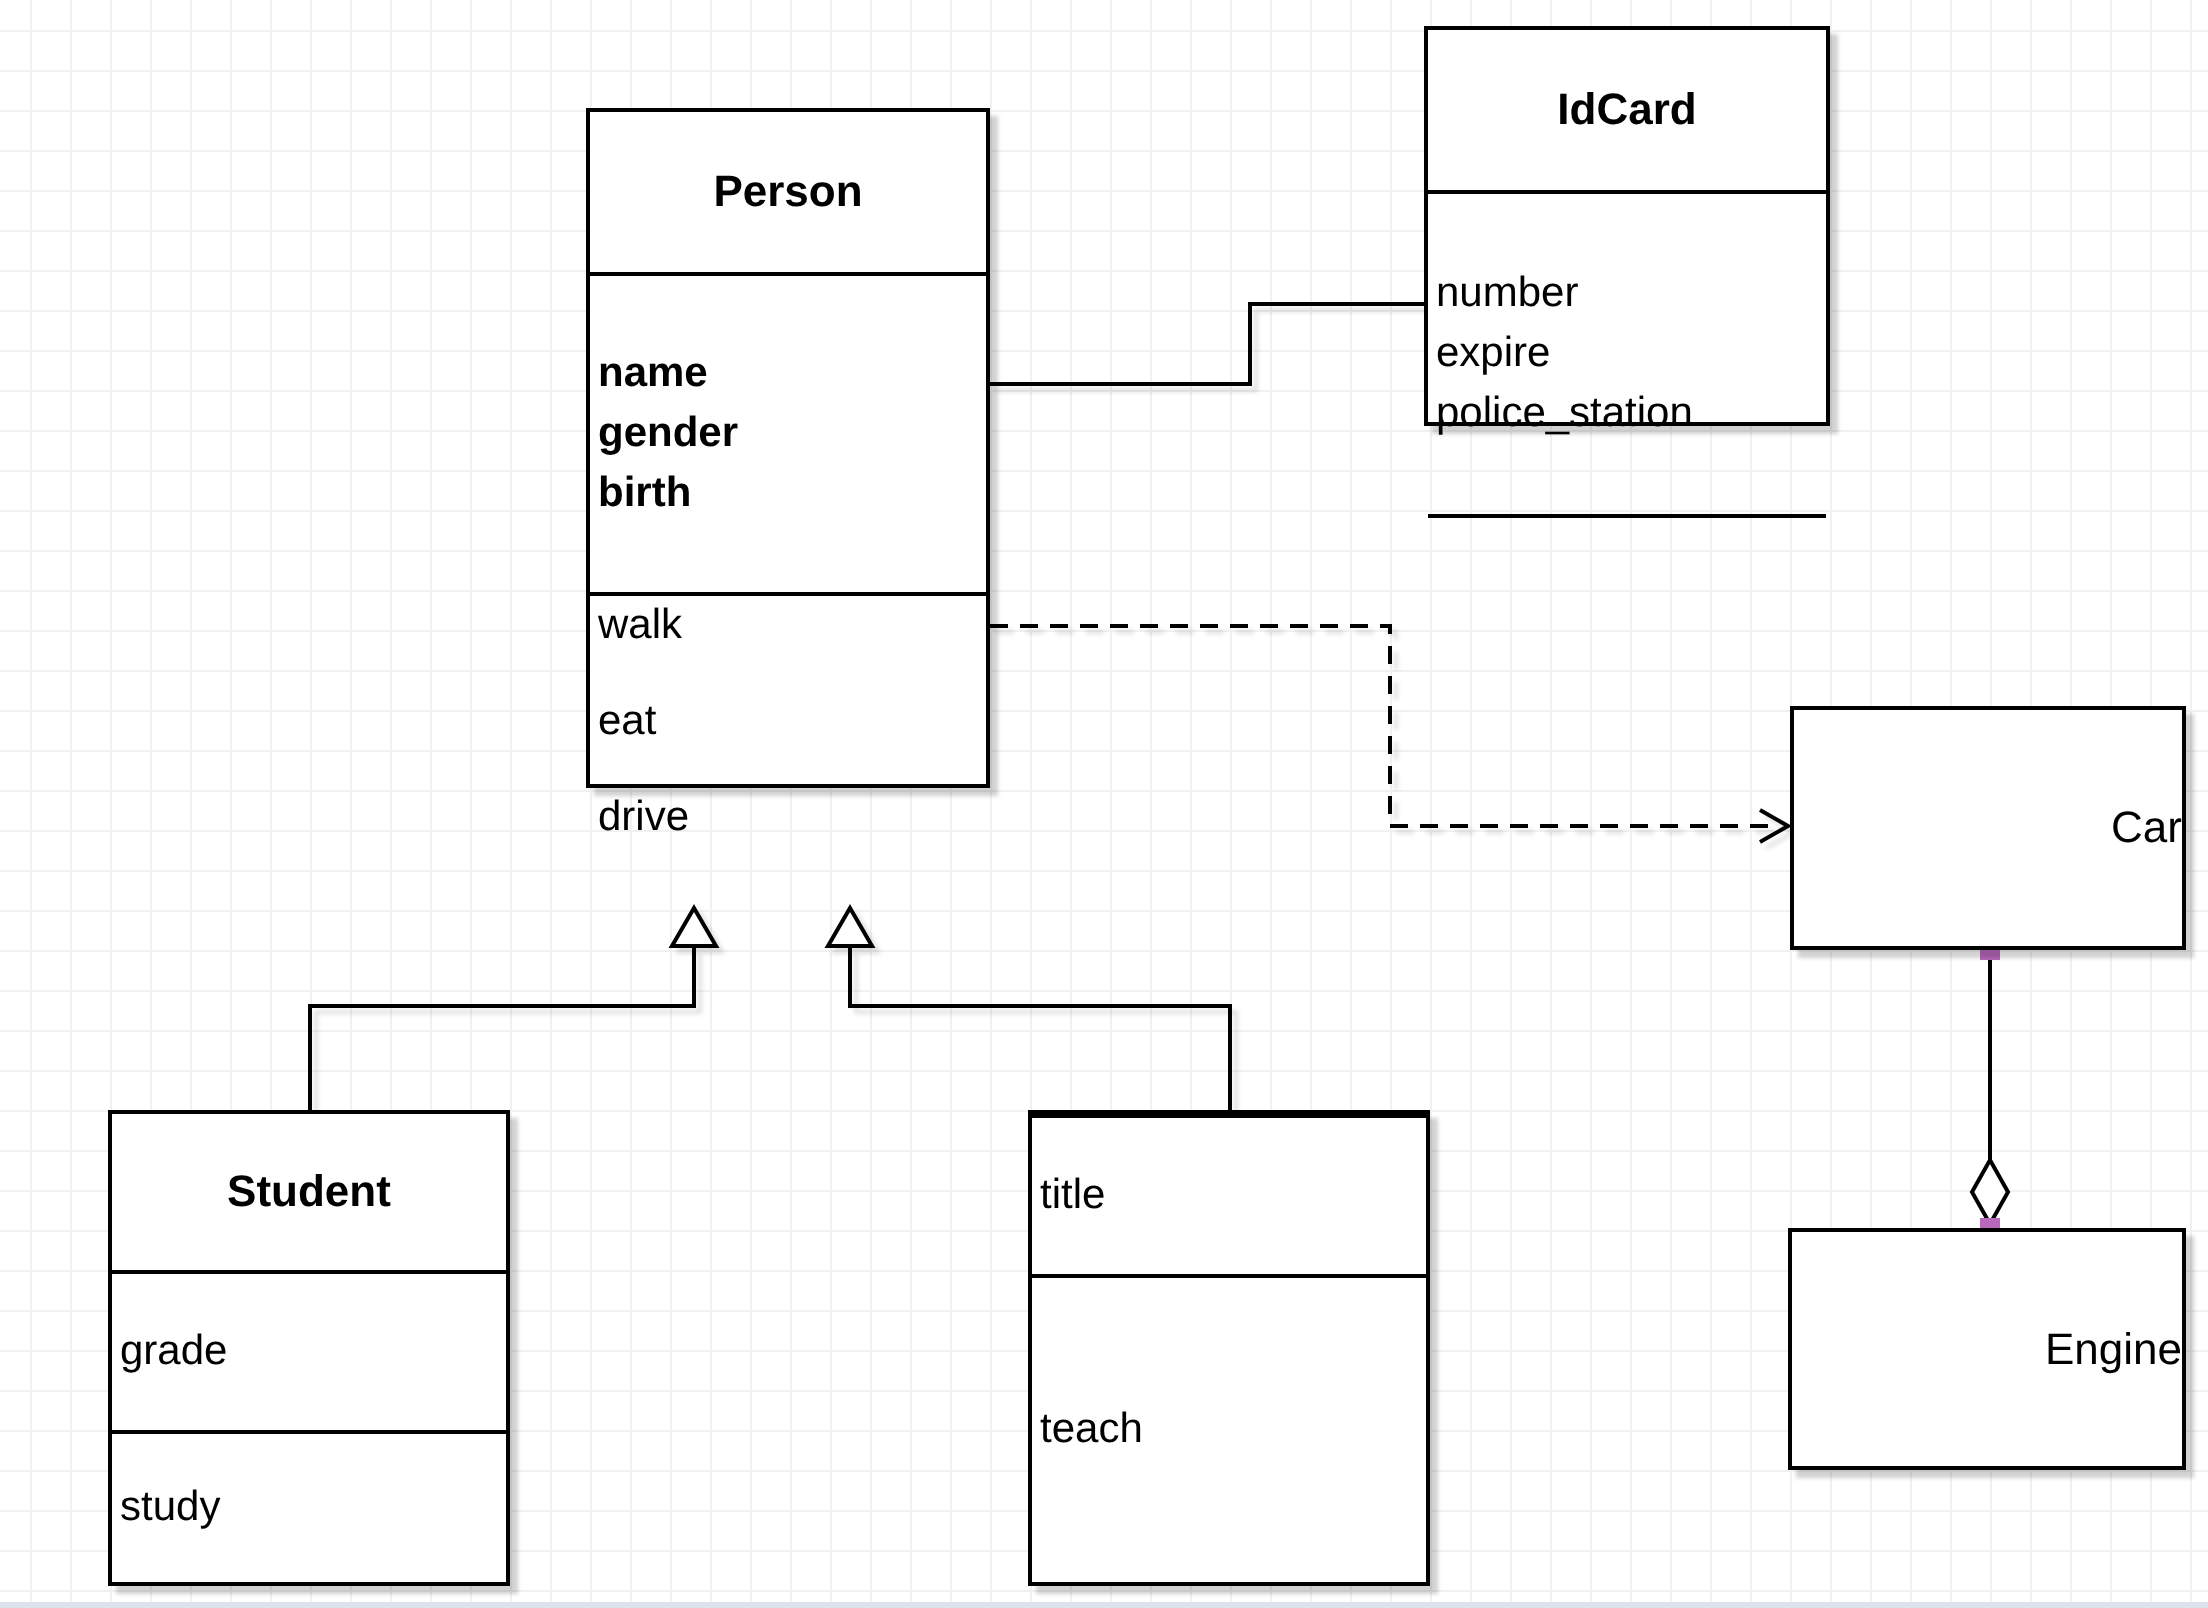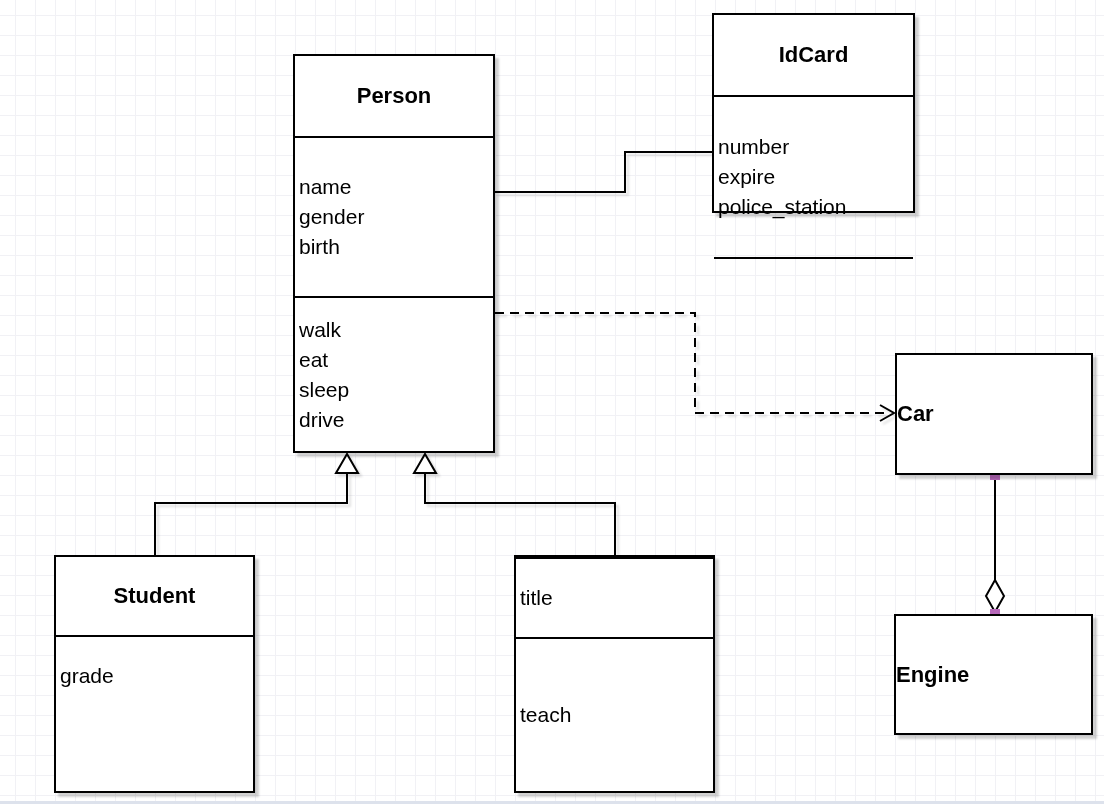--- a/index.html
+++ b/index.html
@@ -31,26 +31,26 @@
     flex:0 0 auto;
   }
   .uml-section{
     box-sizing:border-box;
     border-top:2px solid #000;
     display:flex;flex-direction:column;justify-content:center;
     padding-left:4px;
     font-size:21px;line-height:30px;
     flex:0 0 auto;
   }
-  .uml-section.fill{flex:1 1 auto;}
+  .uml-section.fill{flex:1 1 auto;gap:18px;}
   .member{white-space:nowrap;}
   .plain-box{
-    align-items:center;justify-content:flex-start;
+    align-items:center;justify-content:flex-end;
     display:flex;flex-direction:row;
-    font-weight:700;font-size:22px;
+    font-weight:400;font-size:22px;
   }
   svg.edges{position:absolute;left:0;top:0;}
   .edge-shadow{filter:drop-shadow(3px 3px 1px rgba(0,0,0,0.12));}
   .bottom-strip{
     position:absolute;left:0;bottom:0;width:1104px;height:3px;
     background:#dde2ec;
   }
 </style>
 </head>
 <body>
@@ -80,49 +80,51 @@
     </g>
 
     <g>
       <path d="M995,475 L995,580" fill="none" stroke="#000" stroke-width="2"></path>
       <polygon points="995,580 1004,596 995,612 986,596" fill="#fff" stroke="#000" stroke-width="2"></polygon>
       <rect x="990" y="470" width="10" height="10" fill="#b768ba"></rect>
       <rect x="990" y="609" width="10" height="10" fill="#b768ba"></rect>
     </g>
   </svg>
 
-  <div class="uml-class" style="left:293px;top:54px;width:202px;height:399px;">
+  <div class="uml-class" style="left:293px;top:54px;width:202px;height:340px;">
     <div class="uml-title" style="height:80px;">Person</div>
-    <div class="uml-section" style="height:160px;">
+    <div class="uml-section" style="height:160px;font-weight:bold;">
       <div class="member">name</div>
       <div class="member">gender</div>
       <div class="member">birth</div>
     </div>
     <div class="uml-section fill">
       <div class="member">walk</div>
       <div class="member">eat</div>
-      <div class="member">sleep</div>
       <div class="member">drive</div>
     </div>
   </div>
 
   <div class="uml-class" style="left:712px;top:13px;width:203px;height:200px;">
     <div class="uml-title" style="height:80px;">IdCard</div>
     <div class="uml-section" style="height:162px;justify-content:center;">
       <div class="member">number</div>
       <div class="member">expire</div>
       <div class="member">police_station</div>
     </div>
     <div class="uml-section fill"></div>
   </div>
 
   <div class="uml-class" style="left:54px;top:555px;width:201px;height:238px;">
     <div class="uml-title" style="height:78px;">Student</div>
     <div class="uml-section" style="height:80px;">
       <div class="member">grade</div>
+    </div>
+    <div class="uml-section fill">
+      <div class="member">study</div>
     </div>
   </div>
 
   <div class="uml-class" style="left:514px;top:555px;width:201px;height:238px;">
     <div class="uml-section" style="height:80px;">
       <div class="member">title</div>
     </div>
     <div class="uml-section fill">
       <div class="member">teach</div>
     </div>

